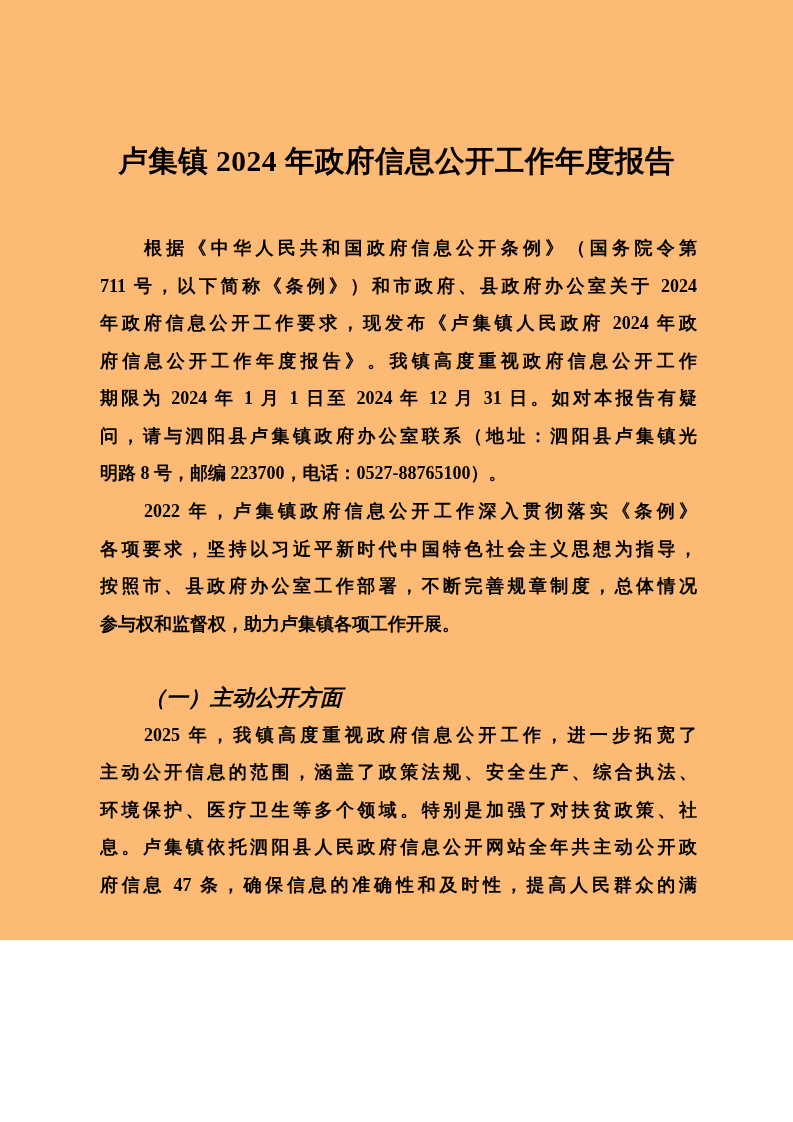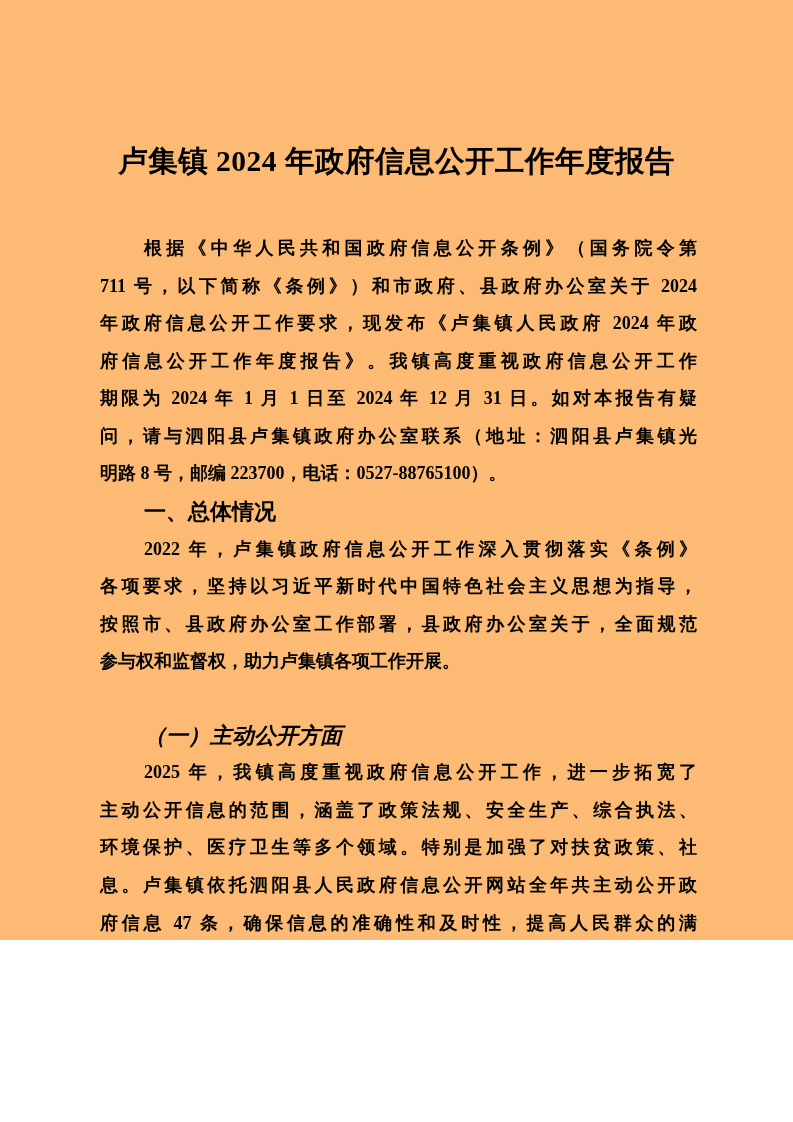--- a/index.html
+++ b/index.html
@@ -72,24 +72,23 @@
   <h1 class="doc-title">卢集镇 2024 年政府信息公开工作年度报告</h1>
 
   <div class="doc-body">
     <div class="line just indent">根据《中华人民共和国政府信息公开条例》（国务院令第</div>
     <div class="line just">711 号，以下简称《条例》）和市政府、县政府办公室关于 2024</div>
     <div class="line just">年政府信息公开工作要求，现发布《卢集镇人民政府 2024 年政</div>
     <div class="line just">府信息公开工作年度报告》。我镇高度重视政府信息公开工作</div>
     <div class="line just">期限为 2024 年 1 月 1 日至 2024 年 12 月 31 日。如对本报告有疑</div>
     <div class="line just">问，请与泗阳县卢集镇政府办公室联系（地址：泗阳县卢集镇光</div>
     <div class="line">明路 8 号，邮编 223700，电话：0527-88765100）。</div>
-    <div class="line h1 indent">一、总体情况</div>
     <div class="line just indent">2022 年，卢集镇政府信息公开工作深入贯彻落实《条例》</div>
     <div class="line just">各项要求，坚持以习近平新时代中国特色社会主义思想为指导，</div>
-    <div class="line just">按照市、县政府办公室工作部署，县政府办公室关于，全面规范</div>
+    <div class="line just">按照市、县政府办公室工作部署，不断完善规章制度，总体情况</div>
     <div class="line">参与权和监督权，助力卢集镇各项工作开展。</div>
     <div class="line h2 indent">（一）主动公开方面</div>
     <div class="line just indent">2025 年，我镇高度重视政府信息公开工作，进一步拓宽了</div>
     <div class="line just">主动公开信息的范围，涵盖了政策法规、安全生产、综合执法、</div>
     <div class="line just">环境保护、医疗卫生等多个领域。特别是加强了对扶贫政策、社</div>
     <div class="line just">息。卢集镇依托泗阳县人民政府信息公开网站全年共主动公开政</div>
     <div class="line just">府信息 47 条，确保信息的准确性和及时性，提高人民群众的满</div>
   </div>
 
 </div>

